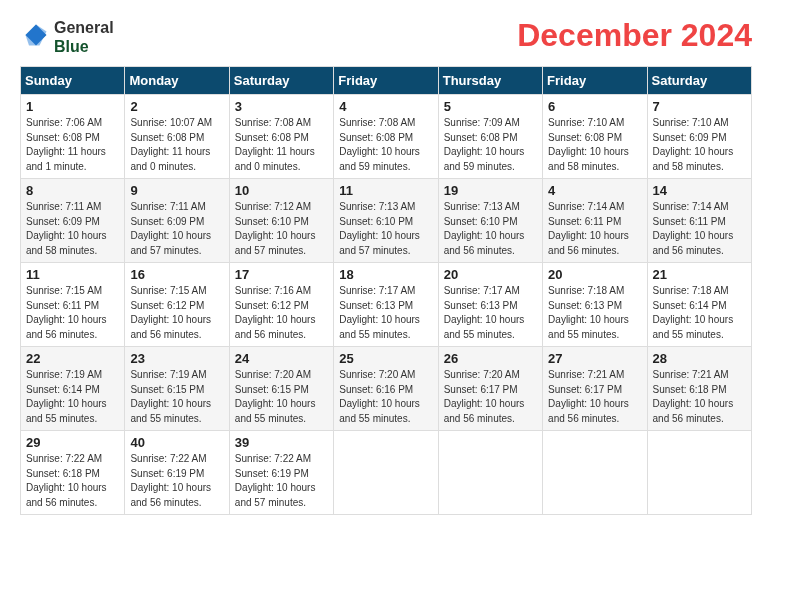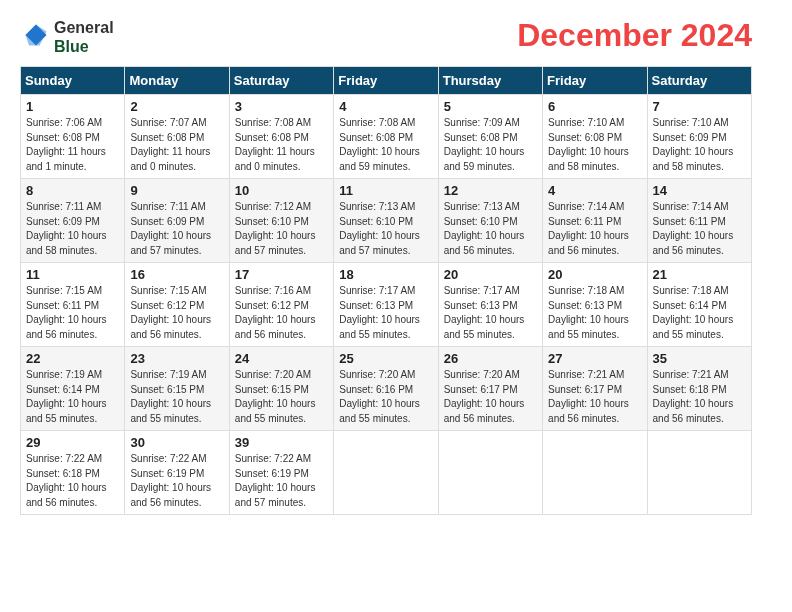--- a/index.html
+++ b/index.html
@@ -123,21 +123,21 @@
         </tr>
     </thead>
     <tbody id="calendar-body">
     <tr>
           <td>
             <span class="day-number">1</span>
             <div class="cell-text"><span>Sunrise: 7:06 AM</span><br><span>Sunset: 6:08 PM</span><br><span>Daylight: 11 hours</span><br><span>and 1 minute.</span></div>
           </td>
           <td>
             <span class="day-number">2</span>
-            <div class="cell-text"><span>Sunrise: 7:07 AM</span><br><span>Sunset: 6:08 PM</span><br><span>Daylight: 11 hours</span><br><span>and 0 minutes.</span></div>
+            <div class="cell-text"><span>Sunrise: 10:07 AM</span><br><span>Sunset: 6:08 PM</span><br><span>Daylight: 11 hours</span><br><span>and 0 minutes.</span></div>
           </td>
           <td>
             <span class="day-number">3</span>
             <div class="cell-text"><span>Sunrise: 7:08 AM</span><br><span>Sunset: 6:08 PM</span><br><span>Daylight: 11 hours</span><br><span>and 0 minutes.</span></div>
           </td>
           <td>
             <span class="day-number">4</span>
             <div class="cell-text"><span>Sunrise: 7:08 AM</span><br><span>Sunset: 6:08 PM</span><br><span>Daylight: 10 hours</span><br><span>and 59 minutes.</span></div>
           </td>
           <td>
@@ -164,21 +164,21 @@
           </td>
           <td>
             <span class="day-number">10</span>
             <div class="cell-text"><span>Sunrise: 7:12 AM</span><br><span>Sunset: 6:10 PM</span><br><span>Daylight: 10 hours</span><br><span>and 57 minutes.</span></div>
           </td>
           <td>
             <span class="day-number">11</span>
             <div class="cell-text"><span>Sunrise: 7:13 AM</span><br><span>Sunset: 6:10 PM</span><br><span>Daylight: 10 hours</span><br><span>and 57 minutes.</span></div>
           </td>
           <td>
-            <span class="day-number">12</span>
+            <span class="day-number">19</span>
             <div class="cell-text"><span>Sunrise: 7:13 AM</span><br><span>Sunset: 6:10 PM</span><br><span>Daylight: 10 hours</span><br><span>and 56 minutes.</span></div>
           </td>
           <td>
             <span class="day-number">4</span>
             <div class="cell-text"><span>Sunrise: 7:14 AM</span><br><span>Sunset: 6:11 PM</span><br><span>Daylight: 10 hours</span><br><span>and 56 minutes.</span></div>
           </td>
           <td>
             <span class="day-number">14</span>
             <div class="cell-text"><span>Sunrise: 7:14 AM</span><br><span>Sunset: 6:11 PM</span><br><span>Daylight: 10 hours</span><br><span>and 56 minutes.</span></div>
           </td>
@@ -232,31 +232,31 @@
           </td>
           <td>
             <span class="day-number">26</span>
             <div class="cell-text"><span>Sunrise: 7:20 AM</span><br><span>Sunset: 6:17 PM</span><br><span>Daylight: 10 hours</span><br><span>and 56 minutes.</span></div>
           </td>
           <td>
             <span class="day-number">27</span>
             <div class="cell-text"><span>Sunrise: 7:21 AM</span><br><span>Sunset: 6:17 PM</span><br><span>Daylight: 10 hours</span><br><span>and 56 minutes.</span></div>
           </td>
           <td>
-            <span class="day-number">35</span>
+            <span class="day-number">28</span>
             <div class="cell-text"><span>Sunrise: 7:21 AM</span><br><span>Sunset: 6:18 PM</span><br><span>Daylight: 10 hours</span><br><span>and 56 minutes.</span></div>
           </td>
         </tr>
         <tr>
           <td>
             <span class="day-number">29</span>
             <div class="cell-text"><span>Sunrise: 7:22 AM</span><br><span>Sunset: 6:18 PM</span><br><span>Daylight: 10 hours</span><br><span>and 56 minutes.</span></div>
           </td>
           <td>
-            <span class="day-number">30</span>
+            <span class="day-number">40</span>
             <div class="cell-text"><span>Sunrise: 7:22 AM</span><br><span>Sunset: 6:19 PM</span><br><span>Daylight: 10 hours</span><br><span>and 56 minutes.</span></div>
           </td>
           <td>
             <span class="day-number">39</span>
             <div class="cell-text"><span>Sunrise: 7:22 AM</span><br><span>Sunset: 6:19 PM</span><br><span>Daylight: 10 hours</span><br><span>and 57 minutes.</span></div>
           </td>
           <td class="empty-cell"></td>
           <td class="empty-cell"></td>
           <td class="empty-cell"></td>
           <td class="empty-cell"></td>

